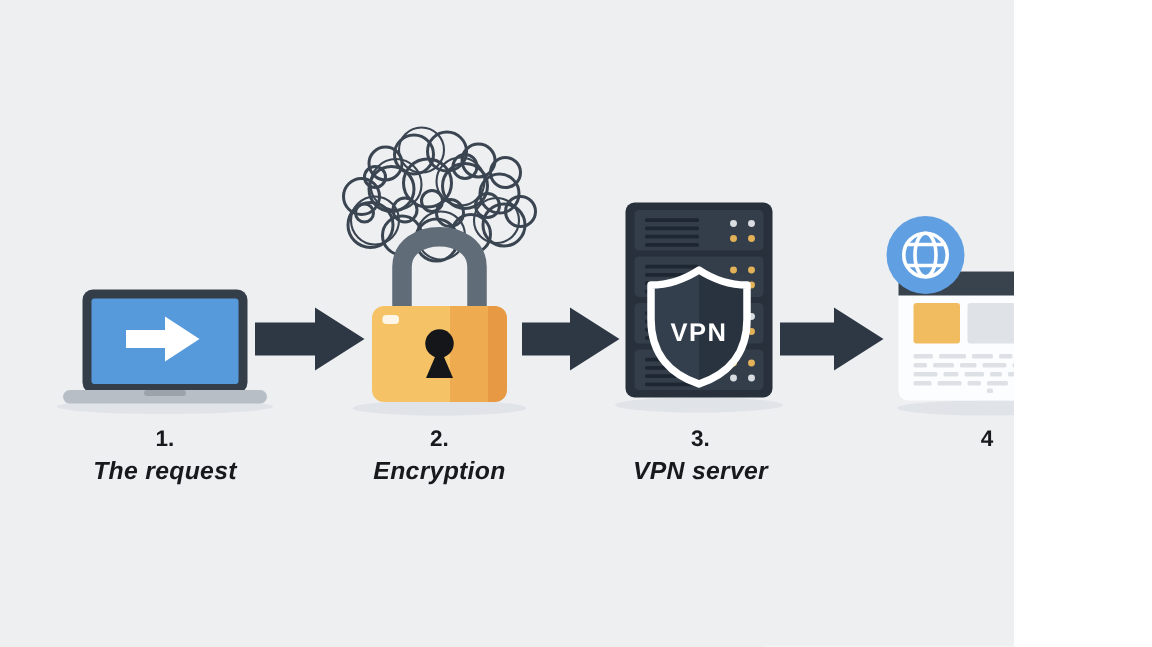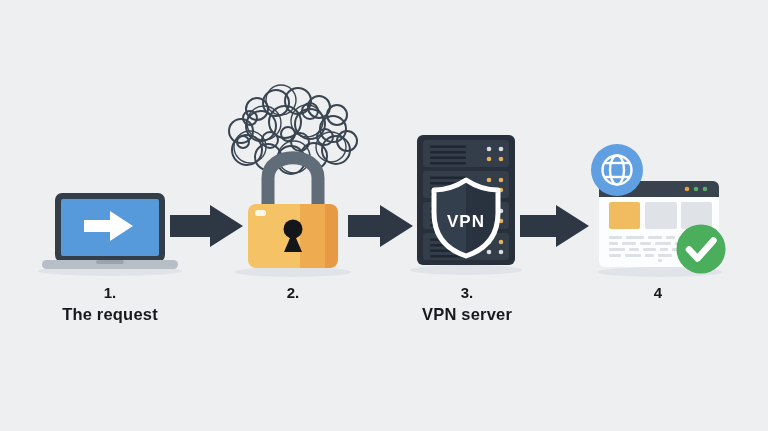--- a/index.html
+++ b/index.html
@@ -1,19 +1,19 @@
 <!DOCTYPE html>
 <html><head>
 <meta charset="utf-8">
 <style>
   html, body { margin: 0; padding: 0; }
   body { font-family: "Liberation Sans", sans-serif; }
   .canvas {
     position: relative;
-    width: 768px;
+    width: 676px;
     height: 431px;
     background: #edeff1;
     overflow: hidden;
   }
   .art {
     position: absolute;
     left: 0; top: 0;
     width: 768px; height: 431px;
     display: block;
   }
@@ -28,20 +28,21 @@
     font-size: 15px;
     font-weight: 600;
     line-height: 1.2;
     margin-bottom: 3px;
   }
   .step-title {
     font-size: 16.5px;
     font-weight: 600;
     letter-spacing: 0.2px;
     line-height: 1.2;
+    font-style: italic;
   }
   .label-1 { left: 20px; }
   .label-2 { left: 203px; }
   .label-3 { left: 377px; }
   .label-4 { left: 568px; }
 </style>
 </head>
 <body>
 
 <div class="canvas">
@@ -224,20 +225,21 @@
       </g>
     </g>
   </svg>
 
   <div class="step-label label-1">
     <div class="step-num">1.</div>
     <div class="step-title">The request</div>
   </div>
   <div class="step-label label-2">
     <div class="step-num">2.</div>
+    <div class="step-title">Encryption</div>
   </div>
   <div class="step-label label-3">
     <div class="step-num">3.</div>
     <div class="step-title">VPN server</div>
   </div>
   <div class="step-label label-4">
     <div class="step-num">4</div>
   </div>
 
 </div>

